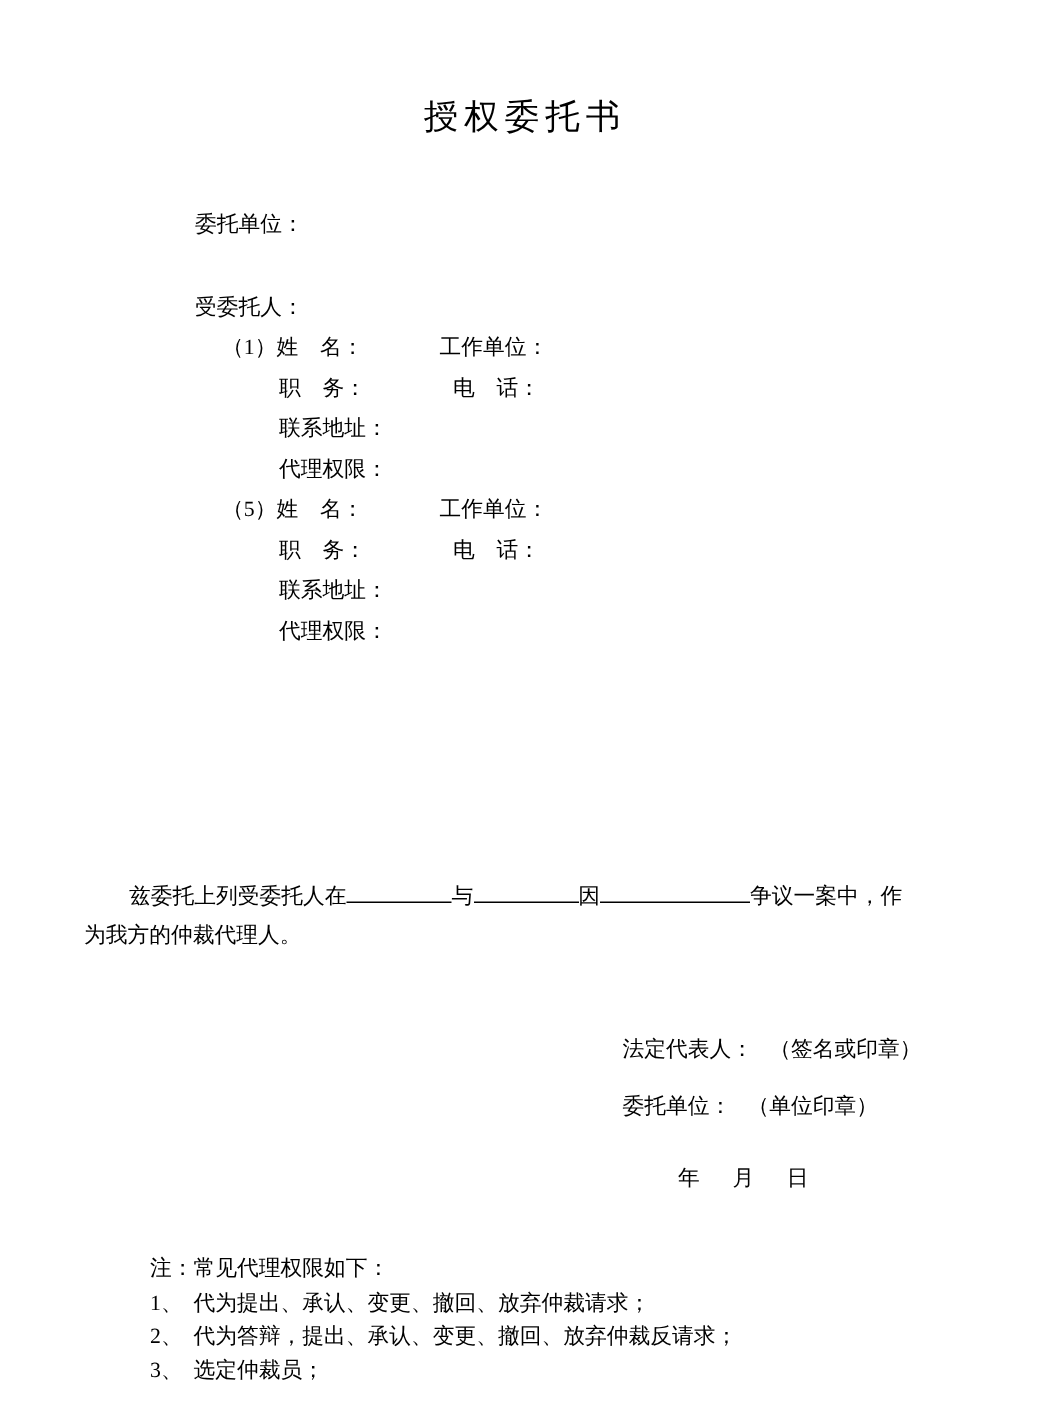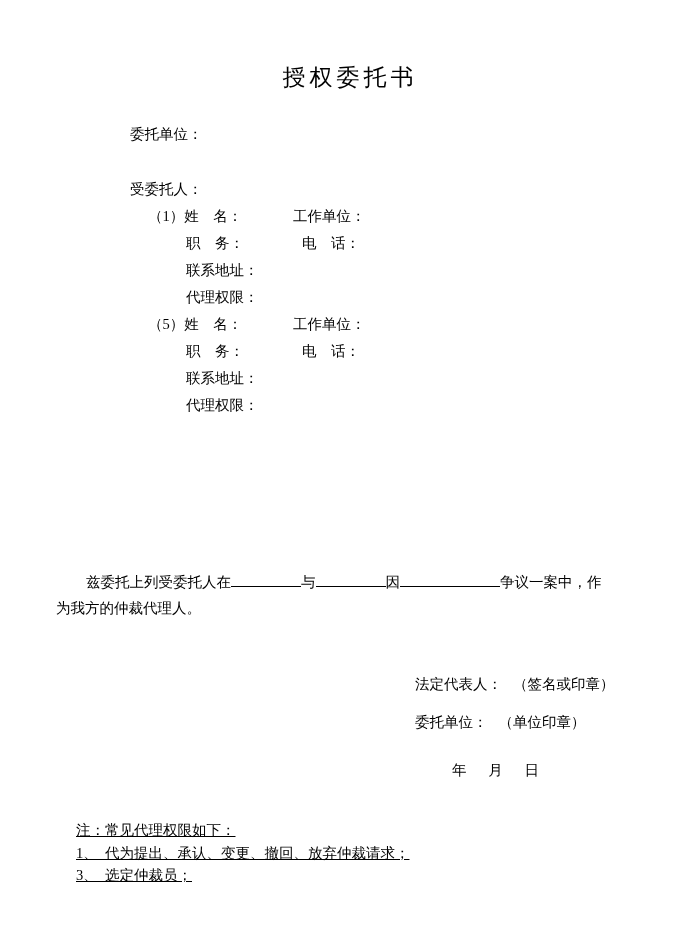--- a/index.html
+++ b/index.html
@@ -19,21 +19,21 @@
     position: relative;
     width: 700px;
     height: 936px;
     box-sizing: border-box;
   }
   .doc-title {
     text-align: center;
     font-size: 23px;
     letter-spacing: 4px;
     margin-top: 62px;
-    margin-bottom: 0;
+    margin-bottom: 16px;
     font-weight: normal;
     font-family: "Liberation Sans", "DejaVu Sans", sans-serif;
   }
   .body-block {
     margin-left: 130px;
     margin-right: 95px;
     font-size: 14.5px;
     line-height: 1.0;
   }
   .line {
@@ -81,24 +81,23 @@
   .date-row {
     padding-left: 452px;
     height: 38px;
     line-height: 38px;
     white-space: pre;
     margin-top: 10px;
   }
 
   .notes {
     margin-top: 30px;
-    margin-left: 76px;
+    margin-left: 100px;
     font-size: 14.5px;
     line-height: 22.5px;
-    text-decoration: underline;
   }
   .note-line {
     white-space: pre;
     margin: 0;
     height: 22.5px;
     line-height: 22.5px;
   }
   .note-head { margin-bottom: 0; }
 </style>
 </head>
@@ -130,17 +129,18 @@
 
   <div class="sign-block">
     <div class="sign-row"><span>法定代表人：</span><span>   </span><span>（签名或印章）</span></div>
     <div class="sign-row"><span>委托单位：</span><span>   </span><span>（单位印章）</span></div>
     <div class="date-row">年      月      日</div>
   </div>
 
   <div class="notes">
     <p class="note-line note-head">注：常见代理权限如下：</p>
     <p class="note-line">1、  代为提出、承认、变更、撤回、放弃仲裁请求；</p>
+    <p class="note-line">2、  代为答辩，提出、承认、变更、撤回、放弃仲裁反请求；</p>
     <p class="note-line">3、  选定仲裁员；</p>
 
   </div>
 
 </div>
 
 </body></html>

